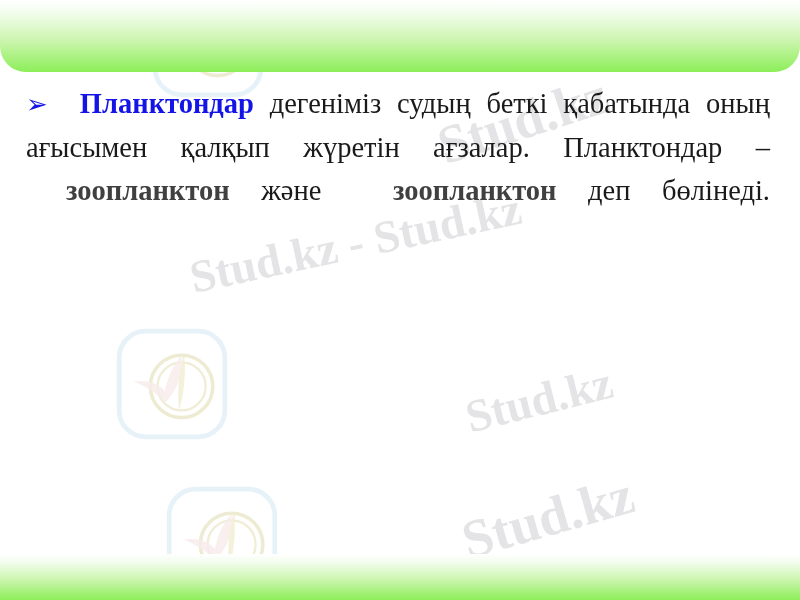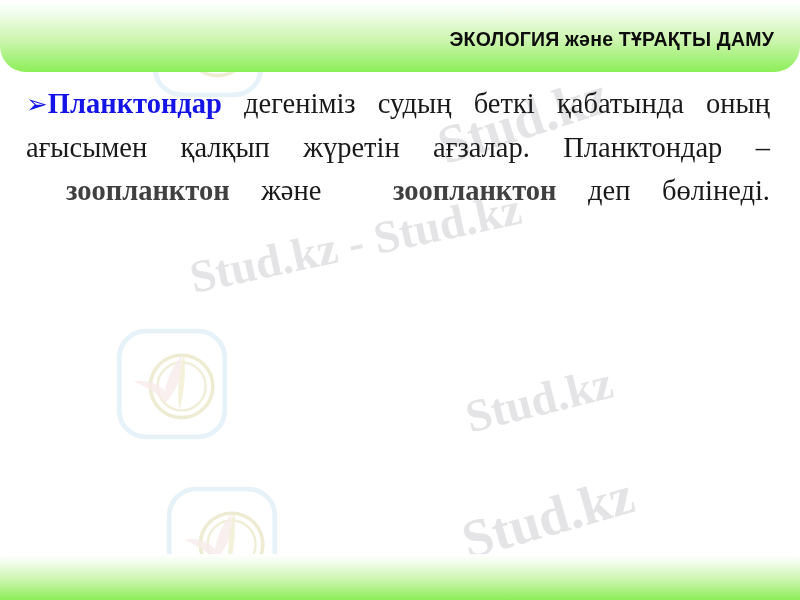--- a/index.html
+++ b/index.html
@@ -40,21 +40,21 @@
     position:absolute;left:26px;top:82px;width:744px;
     z-index:4;
     font-size:28.5px;line-height:43px;color:#1a1a1a;
     text-align:justify;
   }
   .para{margin:0;text-align:justify;text-justify:inter-word;}
   .para:after{content:"";display:inline-block;width:100%;}
   .para.last:after{content:none;}
   .arrow{color:#1414e6;font-weight:bold;font-size:26px;
          font-family:"DejaVu Sans",sans-serif;margin-right:1px;letter-spacing:-1px;}
-  .term{color:#1414e6;font-weight:bold;}
+  .term{color:#1414e6;font-weight:bold;margin-left:32px;}
   .red-b{color:#404040;font-weight:bold;margin-left:40px;}
   .red{color:#d81010;}
 </style>
 </head>
 <body>
 
 <div class="slide">
 
   <div class="wm-layer" id="wm-layer">
       <div class="wm-text" style="left: 232px; top: 2px; font-size: 54px; transform: rotate(-18deg); color: rgb(207, 205, 208);">Stud.kz</div>
@@ -79,21 +79,20 @@
       <div class="wm-logo" style="left: 162px; top: 482px; width: 120px; height: 120px;"><svg viewBox="0 0 100 100" width="120" height="120">
           <rect x="6" y="6" width="88" height="88" rx="22" ry="22" fill="none" stroke="#cfe6f2" stroke-width="4"></rect>
           <circle cx="58" cy="52" r="26" fill="none" stroke="#ded9a8" stroke-width="3"></circle>
           <circle cx="58" cy="52" r="20" fill="none" stroke="#e3ddb0" stroke-width="2"></circle>
           <path d="M58 26 C50 36 46 46 44 56 C40 50 30 46 18 48 C28 52 38 58 44 66 C50 60 56 50 58 40 Z" fill="#f0d8d8" opacity="0.85"></path>
           <path d="M60 24 C56 40 54 56 56 72 C60 58 62 40 60 24 Z" fill="#e8e0b0" opacity="0.9"></path>
         </svg></div>
     </div>
 
   <div class="bar bar-top"></div>
-  <div class="title">ЭКОЛОГИЯ және ТҰРАҚТЫ ДАМУ</div>
 
   <div class="bar bar-bottom"></div>
 
   <div class="body" id="body-root">
       <div class="para"><span class="arrow">➢</span><span class="term">Планктондар</span><span class=""> дегеніміз судың беткі қабатында оның ағысымен қалқып жүретін ағзалар. Планктондар – </span><span class="red-b">зоопланктон</span><span class=""> және </span><span class="red-b">зоопланктон</span><span class=""> деп бөлінеді.</span></div>
     </div>
 
 </div>
 
 </body></html>

